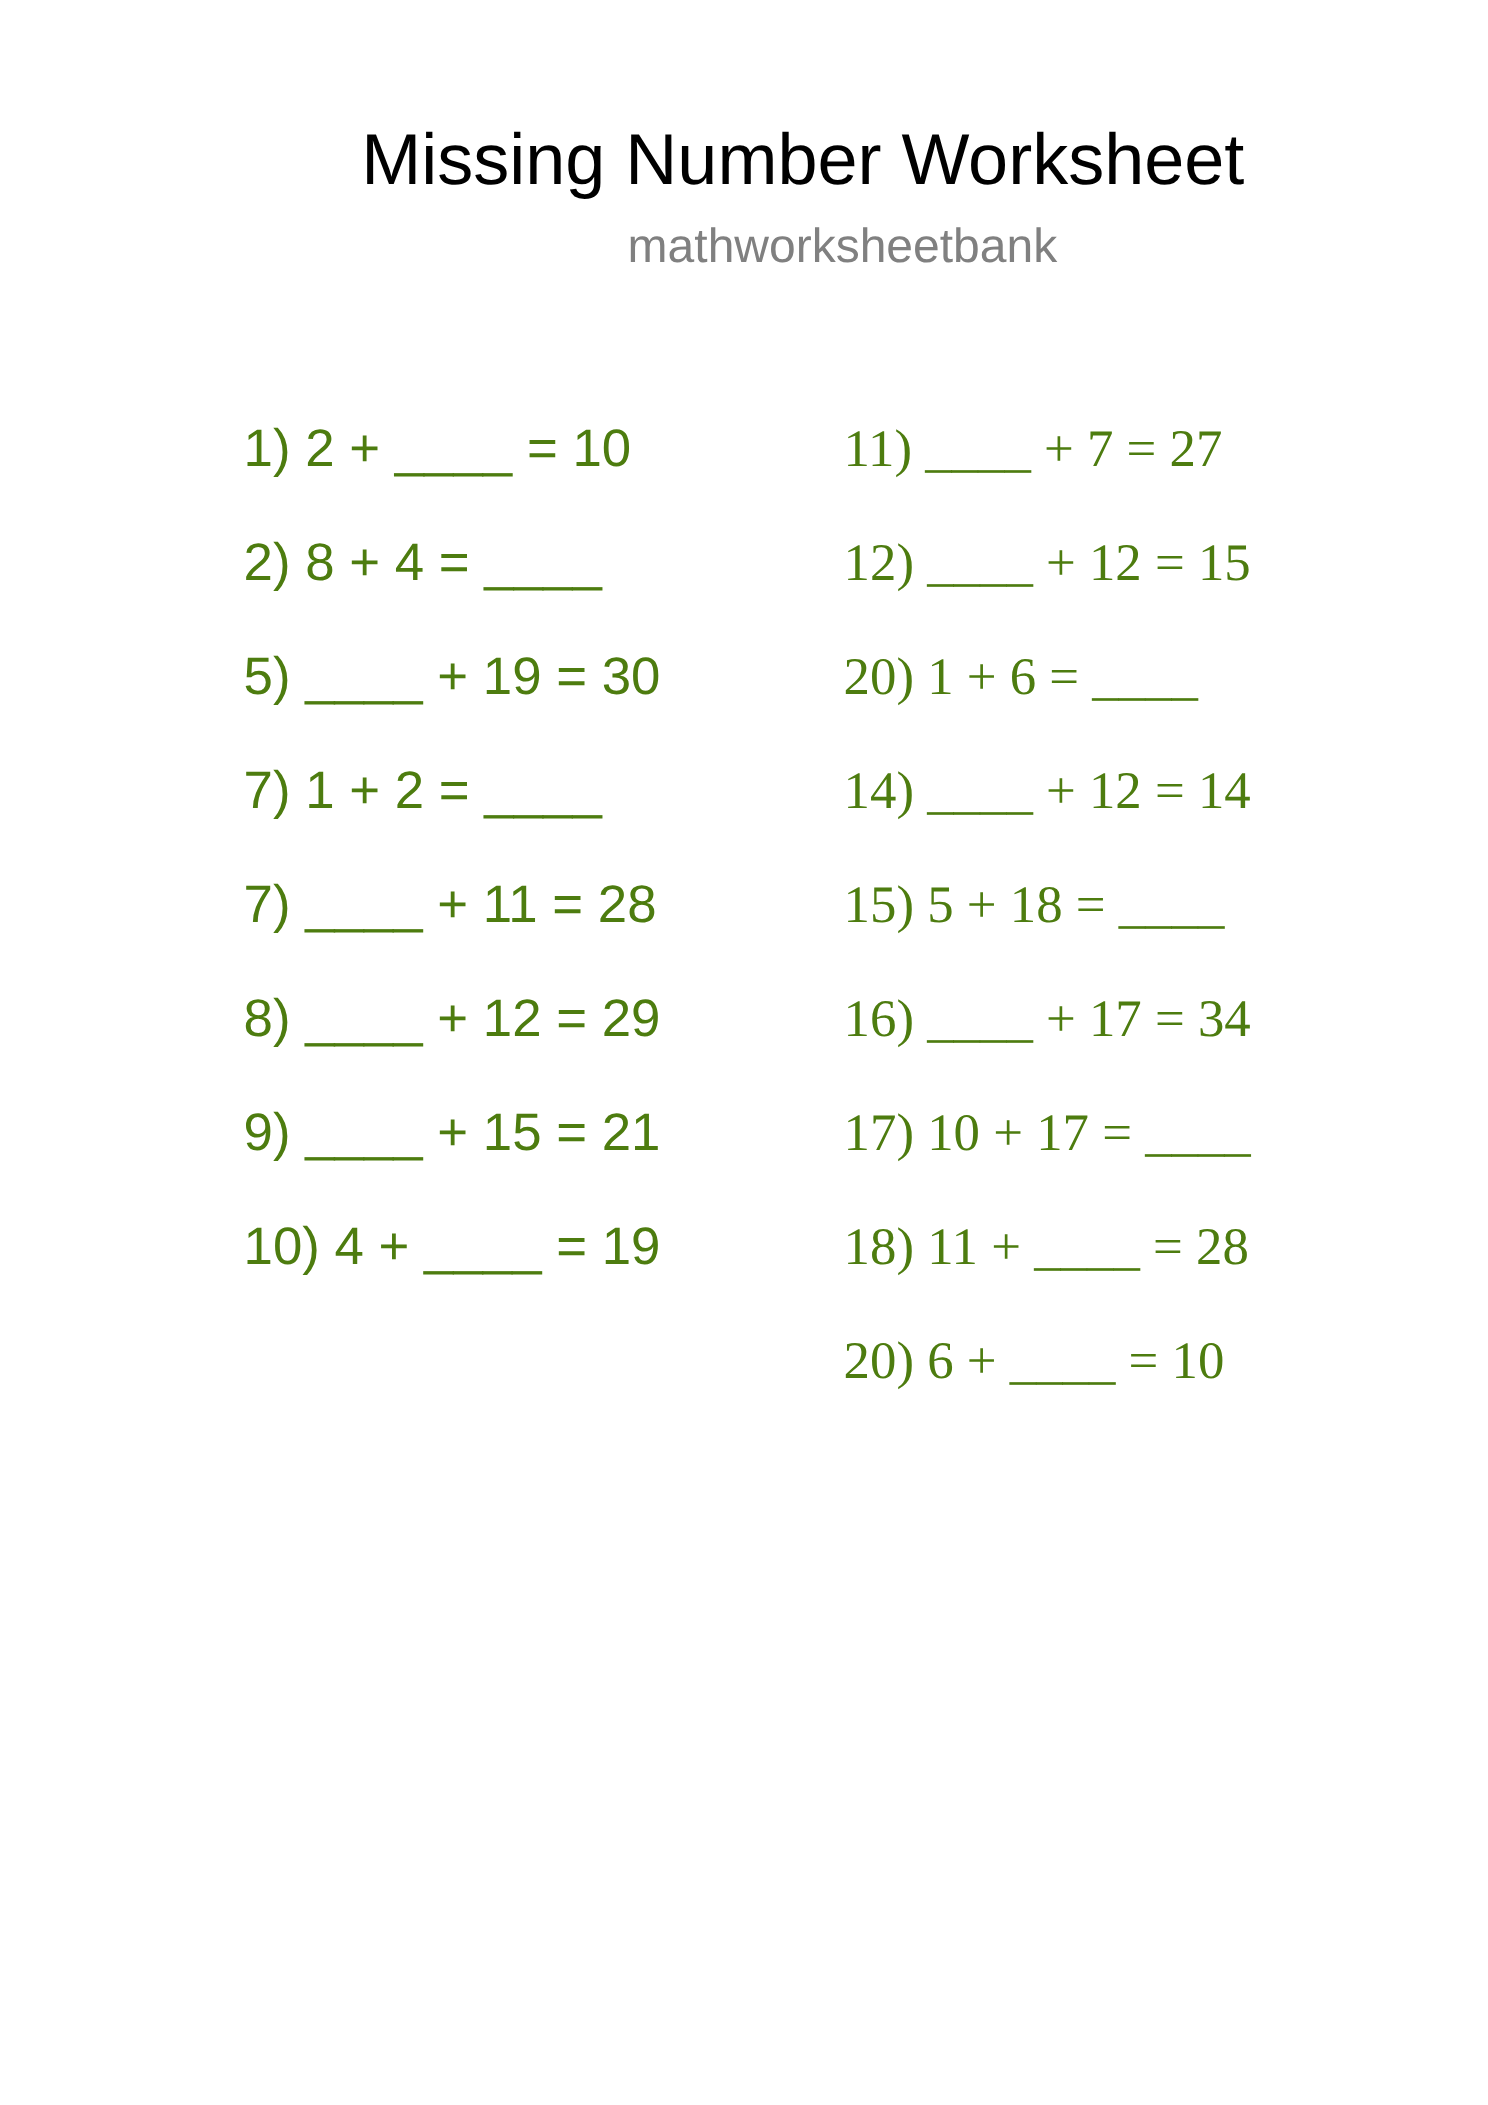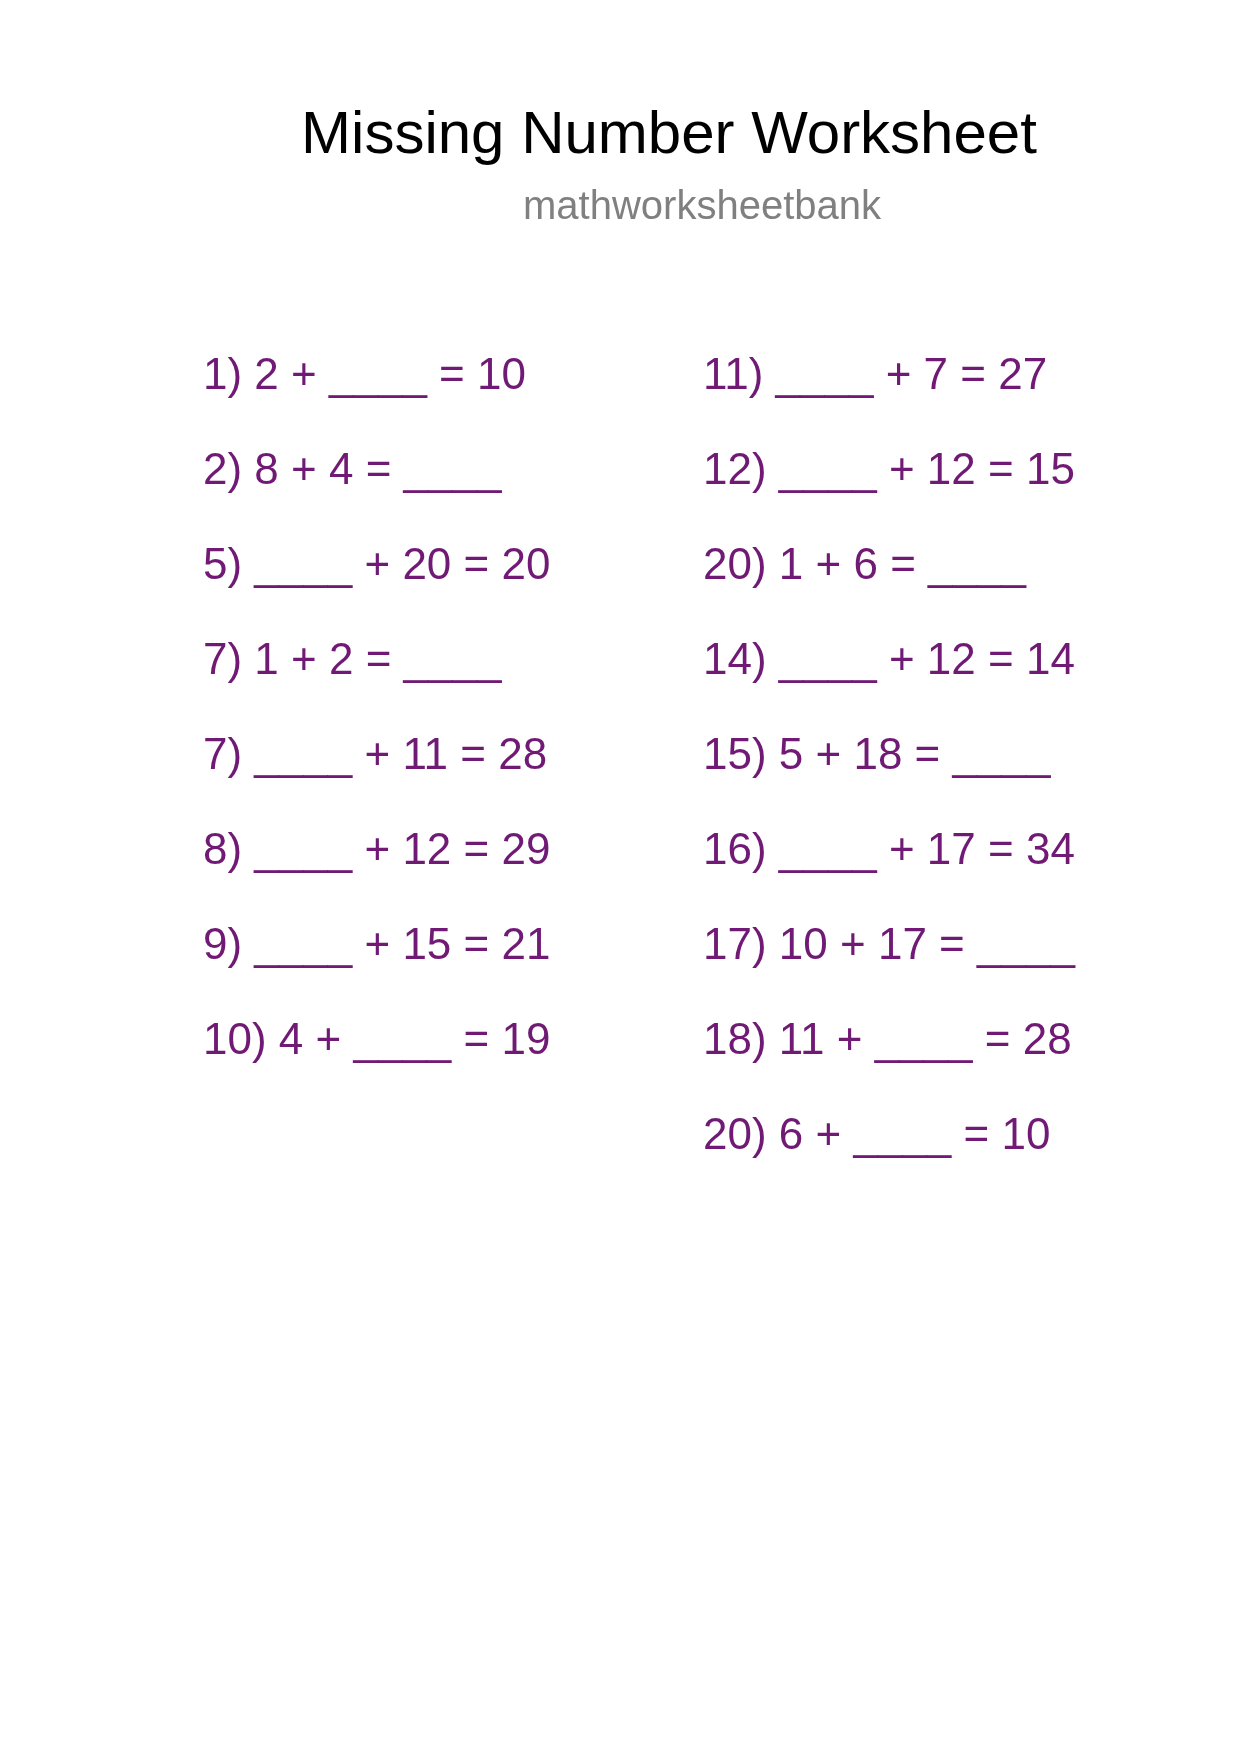--- a/index.html
+++ b/index.html
@@ -35,39 +35,39 @@
       font-size: 40px;
       line-height: 50px;
       white-space: nowrap;
       color: #808080;
     }
     .column {
       position: absolute;
       top: 346px;
     }
     .column.left { left: 203px; }
-    .column.right { left: 703px; }
+    .column.right { left: 703px; font-family: Liberation Serif, serif; }
     .problem {
       height: 95px;
       font-size: 44px;
       line-height: 56px;
       white-space: pre;
-      color: #701a75;
+      color: #4d7c0f;
     }
   </style>
 </head>
 <body>
 
 <div class="title">Missing Number Worksheet</div>
 <div class="subtitle">mathworksheetbank</div>
 
 <div class="column left">
   <div class="problem">1) 2 + ____ = 10</div>
   <div class="problem">2) 8 + 4 = ____</div>
-  <div class="problem">5) ____ + 20 = 20</div>
+  <div class="problem">5) ____ + 19 = 30</div>
   <div class="problem">7) 1 + 2 = ____</div>
   <div class="problem">7) ____ + 11 = 28</div>
   <div class="problem">8) ____ + 12 = 29</div>
   <div class="problem">9) ____ + 15 = 21</div>
   <div class="problem">10) 4 + ____ = 19</div>
 </div>
 
 <div class="column right">
   <div class="problem">11) ____ + 7 = 27</div>
   <div class="problem">12) ____ + 12 = 15</div>

